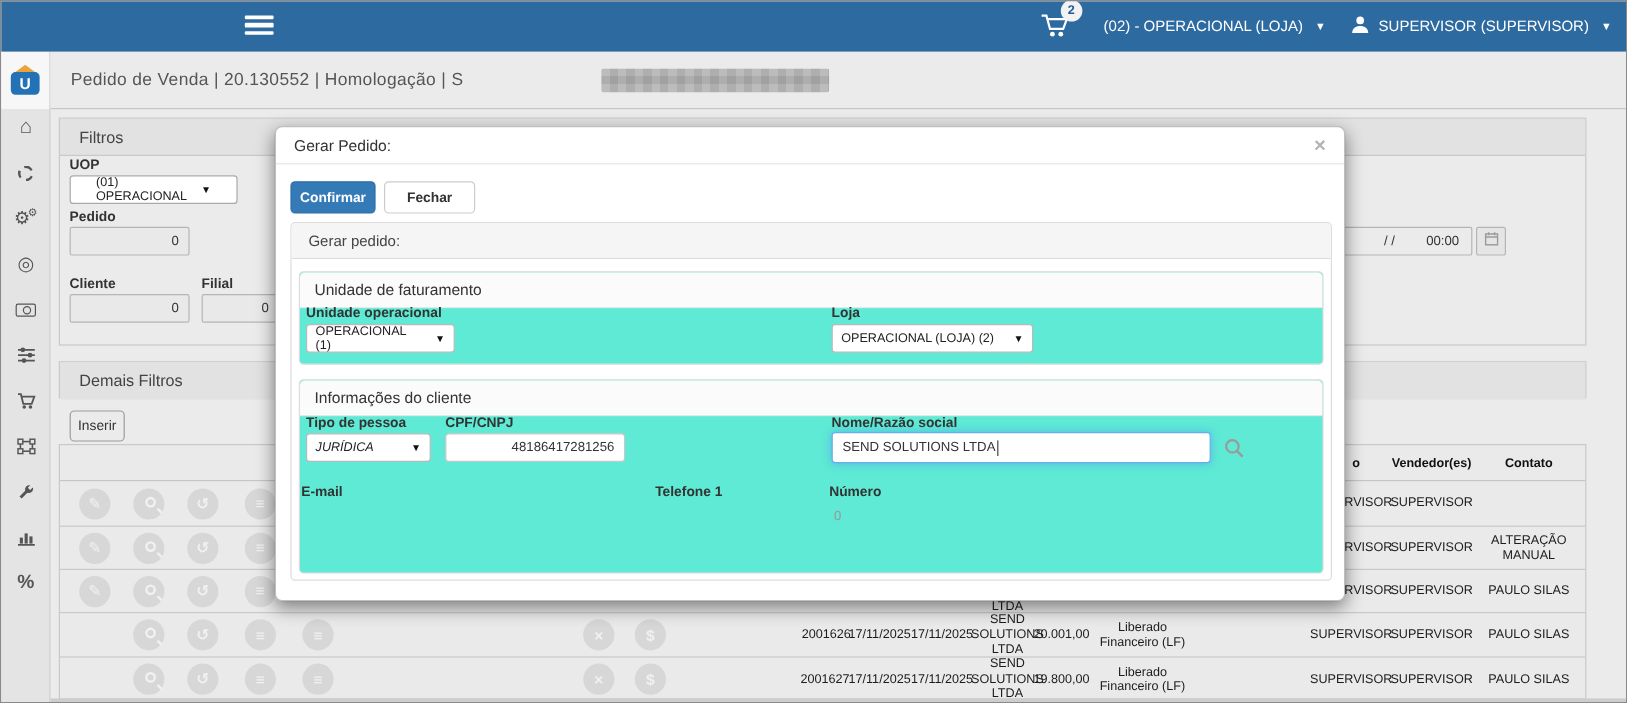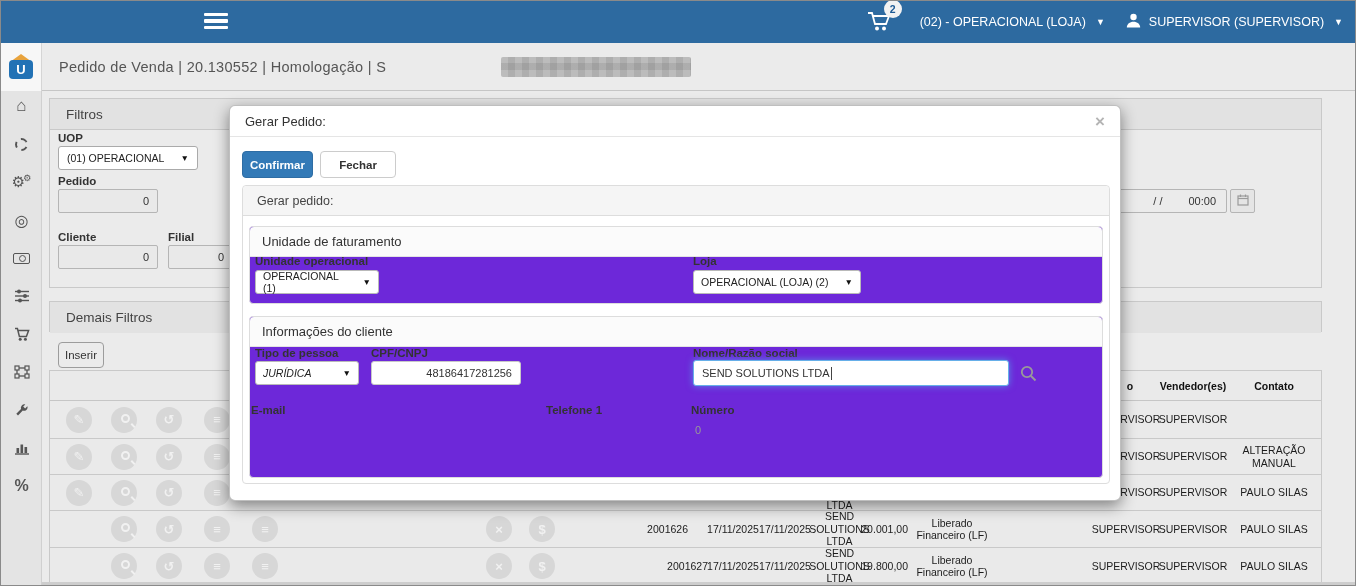--- a/index.html
+++ b/index.html
@@ -38,21 +38,21 @@
   .ic-spin{width:13px;height:13px;border:2px dashed #555;border-radius:50%;}
   .ic-money{position:relative;width:17px;height:11px;border:1.6px solid #555;border-radius:2px;}
   .ic-money::after{content:"";position:absolute;left:4.5px;top:1.5px;width:5px;height:5px;border:1.4px solid #555;border-radius:50%;}
 
   
   .panel{position:absolute;border:1px solid #c9c9c9;background:#ebebeb;}
   .panel-head{height:31px;background:#e2e2e2;border-bottom:1px solid #c9c9c9;font-size:13.5px;color:#444;
               display:flex;align-items:center;padding-left:16px;}
   .lbl{position:absolute;font-size:11.5px;font-weight:bold;color:#333;}
   .gsel{position:absolute;height:24px;background:#fff;border:1px solid #aaa;border-radius:3px;display:flex;align-items:center;
-        font-size:10.5px;color:#222;padding:0 8px;cursor:pointer;}
+        font-size:10.5px;color:#222;padding:0 21px;cursor:pointer;}
   .gsel .sel-caret{margin-left:auto;font-size:8.5px;color:#111;padding-left:8px;}
   .ginput{position:absolute;height:24px;background:#e9e9e9;border:1px solid #b5b5b5;border-radius:2px;display:flex;align-items:center;
           font-size:11px;color:#333;padding:0 8px;}
   .ginput.num{justify-content:flex-end;}
   .btn-plain{position:absolute;height:26px;background:#ebebeb;border:1px solid #9c9c9c;border-radius:4px;font-size:11.5px;color:#333;
              display:flex;align-items:center;justify-content:center;cursor:pointer;}
   .cal-btn{position:absolute;width:25px;height:24px;border:1px solid #b5b5b5;background:#e5e5e5;border-radius:2px;
            display:flex;align-items:center;justify-content:center;cursor:pointer;}
 
   
@@ -77,21 +77,21 @@
   .m-head{height:31px;border-bottom:1px solid #e5e5e5;display:flex;align-items:center;padding:0 15px;}
   .m-title{font-size:13px;color:#333;}
   .m-close{margin-left:auto;color:#b4b4b4;font-size:17px;font-weight:bold;cursor:pointer;line-height:1;}
   .btn-primary{position:absolute;left:12px;top:45px;width:71px;height:27px;background:#337ab7;border:1px solid #2e6da4;border-radius:4px;
                color:#fff;font-size:11.5px;font-weight:bold;display:flex;align-items:center;justify-content:center;cursor:pointer;}
   .btn-default{position:absolute;left:90px;top:45px;width:76px;height:27px;background:#fff;border:1px solid #ccc;border-radius:4px;
                color:#333;font-size:11.5px;font-weight:bold;display:flex;align-items:center;justify-content:center;cursor:pointer;}
   .m-panel{position:absolute;left:12px;top:79px;width:868px;height:299px;border:1px solid #ddd;border-radius:4px;background:#fff;}
   .m-panel-head{height:30px;background:#f5f5f5;border-bottom:1px solid #ddd;border-radius:4px 4px 0 0;
                 display:flex;align-items:center;padding-left:14px;font-size:12.5px;color:#444;}
-  .fieldset{position:absolute;left:6px;width:854px;border:1px solid #ddd;border-radius:4px;background:#6d28d9;}
+  .fieldset{position:absolute;left:6px;width:854px;border:1px solid #ddd;border-radius:4px;background:#5eead4;}
   .fs-head{height:30px;background:#fbfbfb;border-bottom:1px solid #e3e3e3;border-radius:4px 4px 0 0;
            display:flex;align-items:center;padding-left:12px;font-size:13px;color:#333;}
   .mlbl{position:absolute;font-size:11.5px;font-weight:bold;color:#333;white-space:nowrap;}
   .msel{position:absolute;height:24px;background:#fff;border:1px solid #b9b9b9;border-radius:3px;display:flex;align-items:center;
         font-size:10.5px;color:#222;padding:0 7px;cursor:pointer;}
   .msel .sel-caret{margin-left:auto;font-size:8.5px;color:#111;padding-left:10px;}
   .minput{position:absolute;height:24px;background:#fff;border:1px solid #c8c8c8;border-radius:3px;display:flex;align-items:center;
           font-size:11px;color:#333;padding:0 8px;white-space:nowrap;overflow:hidden;}
   .minput.ra{justify-content:flex-end;}
   .minput.focused{height:26px;border:1px solid #66afe9;box-shadow:0 0 7px rgba(82,168,236,.75);}
@@ -310,21 +310,21 @@
         </div>
         <div class="trow" style="top: 139px; height: 37px;">
           <span class="acir" style="left: 61px;">
             <span class="mag"></span>
           </span>
           <span class="acir" style="left: 106px;">↺</span>
           <span class="acir" style="left: 154px;">≡</span>
           <span class="acir" style="left: 202px;">≡</span>
           <span class="acir" style="left: 436px;">×</span>
           <span class="acir" style="left: 479px;">$</span>
-          <div class="tcell ra" style="left: 572px; width: 66px;">2001626</div>
+          <div class="tcell ra" style="left: 593px; width: 66px;">2001626</div>
           <div class="tcell" style="left: 657px; width: 52px;">17/11/2025</div>
           <div class="tcell" style="left: 709px; width: 52px;">17/11/2025</div>
           <div class="tcell" style="left: 750px; width: 79px;">SEND SOLUTIONS LTDA</div>
           <div class="tcell ra" style="left: 800px; width: 58px;">20.001,00</div>
           <div class="tcell" style="left: 858px; width: 88px;">Liberado Financeiro (LF)</div>
           <div class="tcell" style="left: 1048px; width: 56px;">SUPERVISOR</div>
           <div class="tcell" style="left: 1115px; width: 56px;">SUPERVISOR</div>
           <div class="tcell" style="left: 1190px; width: 68px;">PAULO SILAS</div>
         </div>
         <div class="trow" style="top: 176px; height: 37px;">

